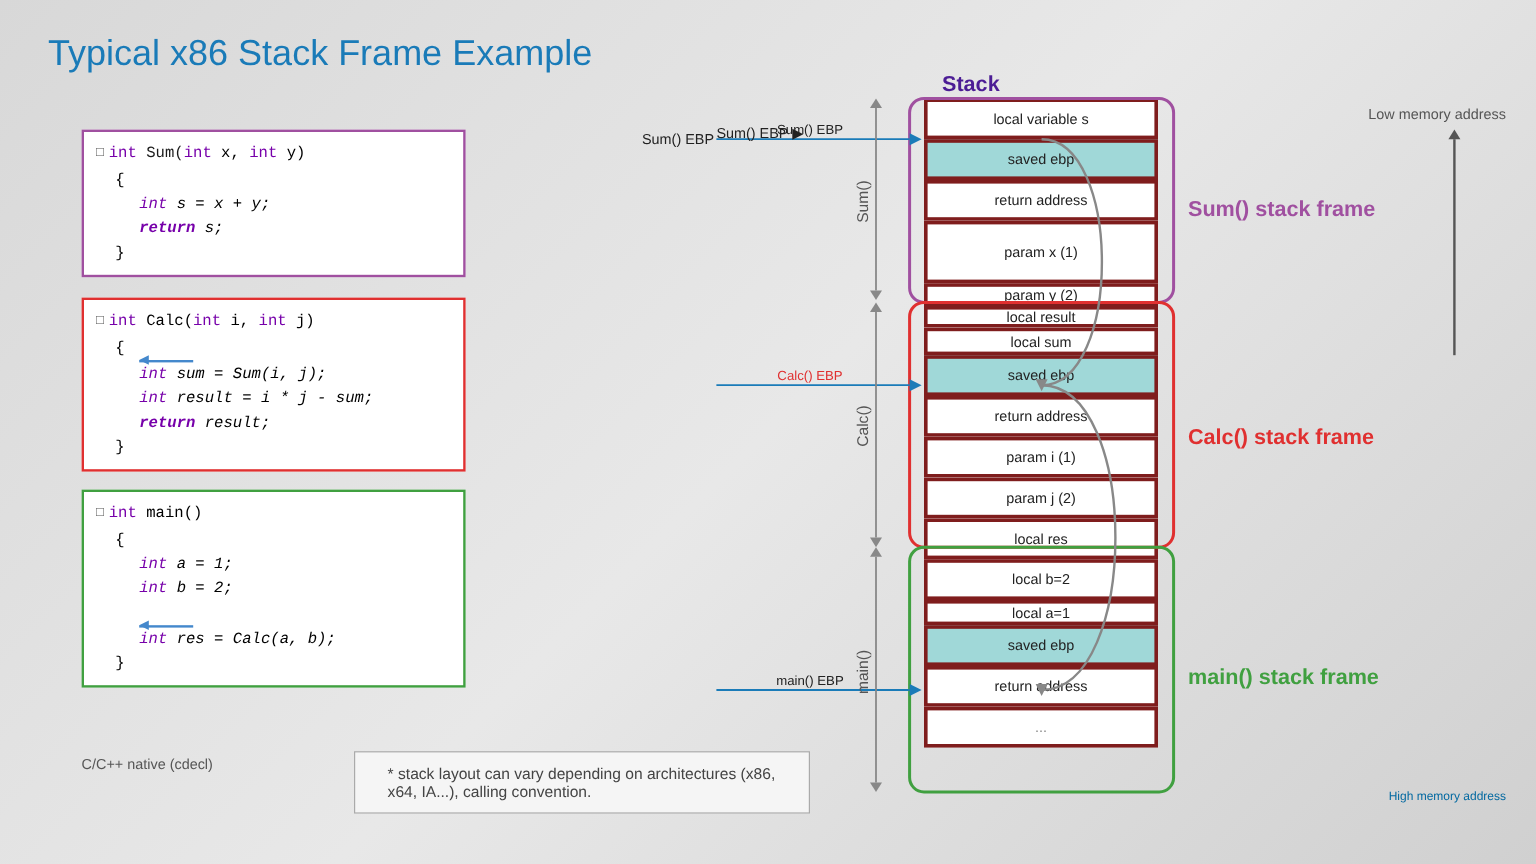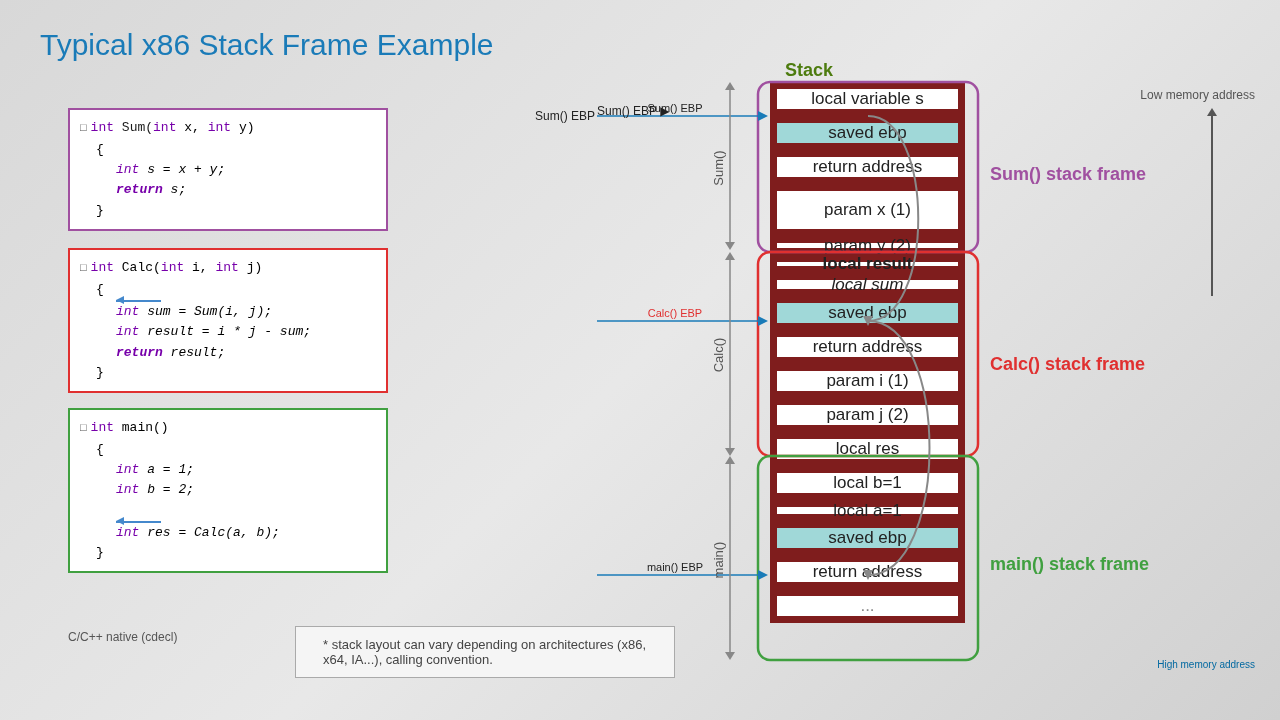--- a/index.html
+++ b/index.html
@@ -88,25 +88,25 @@
       border: 1.5px solid #aaa;
       background: #f5f5f5;
       padding: 10px 27px;
       font-size: 13px;
       color: #444;
     }
 
     .stack-cell {
       width: 195px;
       height: 34px;
-      border: 7px solid #7f1d1d;
+      border: 3px solid #7f1d1d;
       display: flex;
       align-items: center;
       justify-content: center;
-      font-size: 17px;
+      font-size: 12px;
       color: #222;
       background: white;
       position: relative;
       margin-left: 0;
     }
 
     .stack-cell.saved-ebp {
       background: #a0d8d8;
     }
   </style>
@@ -160,21 +160,21 @@
   <span class="code-indent2"><span class="code-type">int</span> res = Calc(a, b);</span>
   <span class="code-indent1">}</span>
 </div>
 
 <div class="code-caption">C/C++ native (cdecl)</div>
 
 <div class="note-box">* stack layout can vary depending on architectures (x86, x64, IA...), calling convention.</div>
 
 <div style="position:absolute; top:60px; left:575px; width:700px; height:660px;">
 
-  <div style="position:absolute; top:0; left:210px; font-size:18px; font-weight:bold; color:#4d7c0f;">Stack</div>
+  <div style="position:absolute; top:0; left:210px; font-size:18px; font-weight:bold; color:#4c1d95;">Stack</div>
 
   <div style="position:absolute; top:28px; right:20px; font-size:12px; color:#555; text-align:right;">Low memory address</div>
 
   <div style="position:absolute; top:48px; right:58px; display:flex; flex-direction:column; align-items:center;">
     <div style="width:0;height:0;border-left:5px solid transparent;border-right:5px solid transparent;border-bottom:8px solid #555;"></div>
     <div style="width:2px; height:180px; background:#555;"></div>
   </div>
 
   <div style="position:absolute; bottom:50px; right:20px; font-size:10px; color:#0369a1; text-align:right;">High memory address</div>
 
@@ -183,35 +183,35 @@
     <div class="stack-cell" style="height:34px;">local variable s</div>
 
     <div class="stack-cell saved-ebp" style="height:34px;">saved ebp</div>
 
     <div class="stack-cell" style="height:34px;">return address</div>
 
     <div class="stack-cell" style="height:52px;">param x (1)</div>
 
     <div class="stack-cell" style="height:19px;">param y (2)</div>
 
-    <div class="stack-cell" style="height:18px;font-weight:bold;">local result</div>
-
-    <div class="stack-cell" style="height:23px;font-style:italic;">local sum</div>
+    <div class="stack-cell" style="height:18px;">local result</div>
+
+    <div class="stack-cell" style="height:23px;">local sum</div>
 
     <div class="stack-cell saved-ebp" style="height:34px;">saved ebp</div>
 
     <div class="stack-cell" style="height:34px;">return address</div>
 
     <div class="stack-cell" style="height:34px;">param i (1)</div>
 
     <div class="stack-cell" style="height:34px;">param j (2)</div>
 
     <div class="stack-cell" style="height:34px;">local res</div>
 
-    <div class="stack-cell" style="height:34px;">local b=1</div>
+    <div class="stack-cell" style="height:34px;">local b=2</div>
 
     <div class="stack-cell" style="height:21px;">local a=1</div>
 
     <div class="stack-cell saved-ebp" style="height:34px;">saved ebp</div>
 
     <div class="stack-cell" style="height:34px;">return address</div>
 
     <div class="stack-cell" style="height:34px; color:#888;">...</div>
 
   </div>

